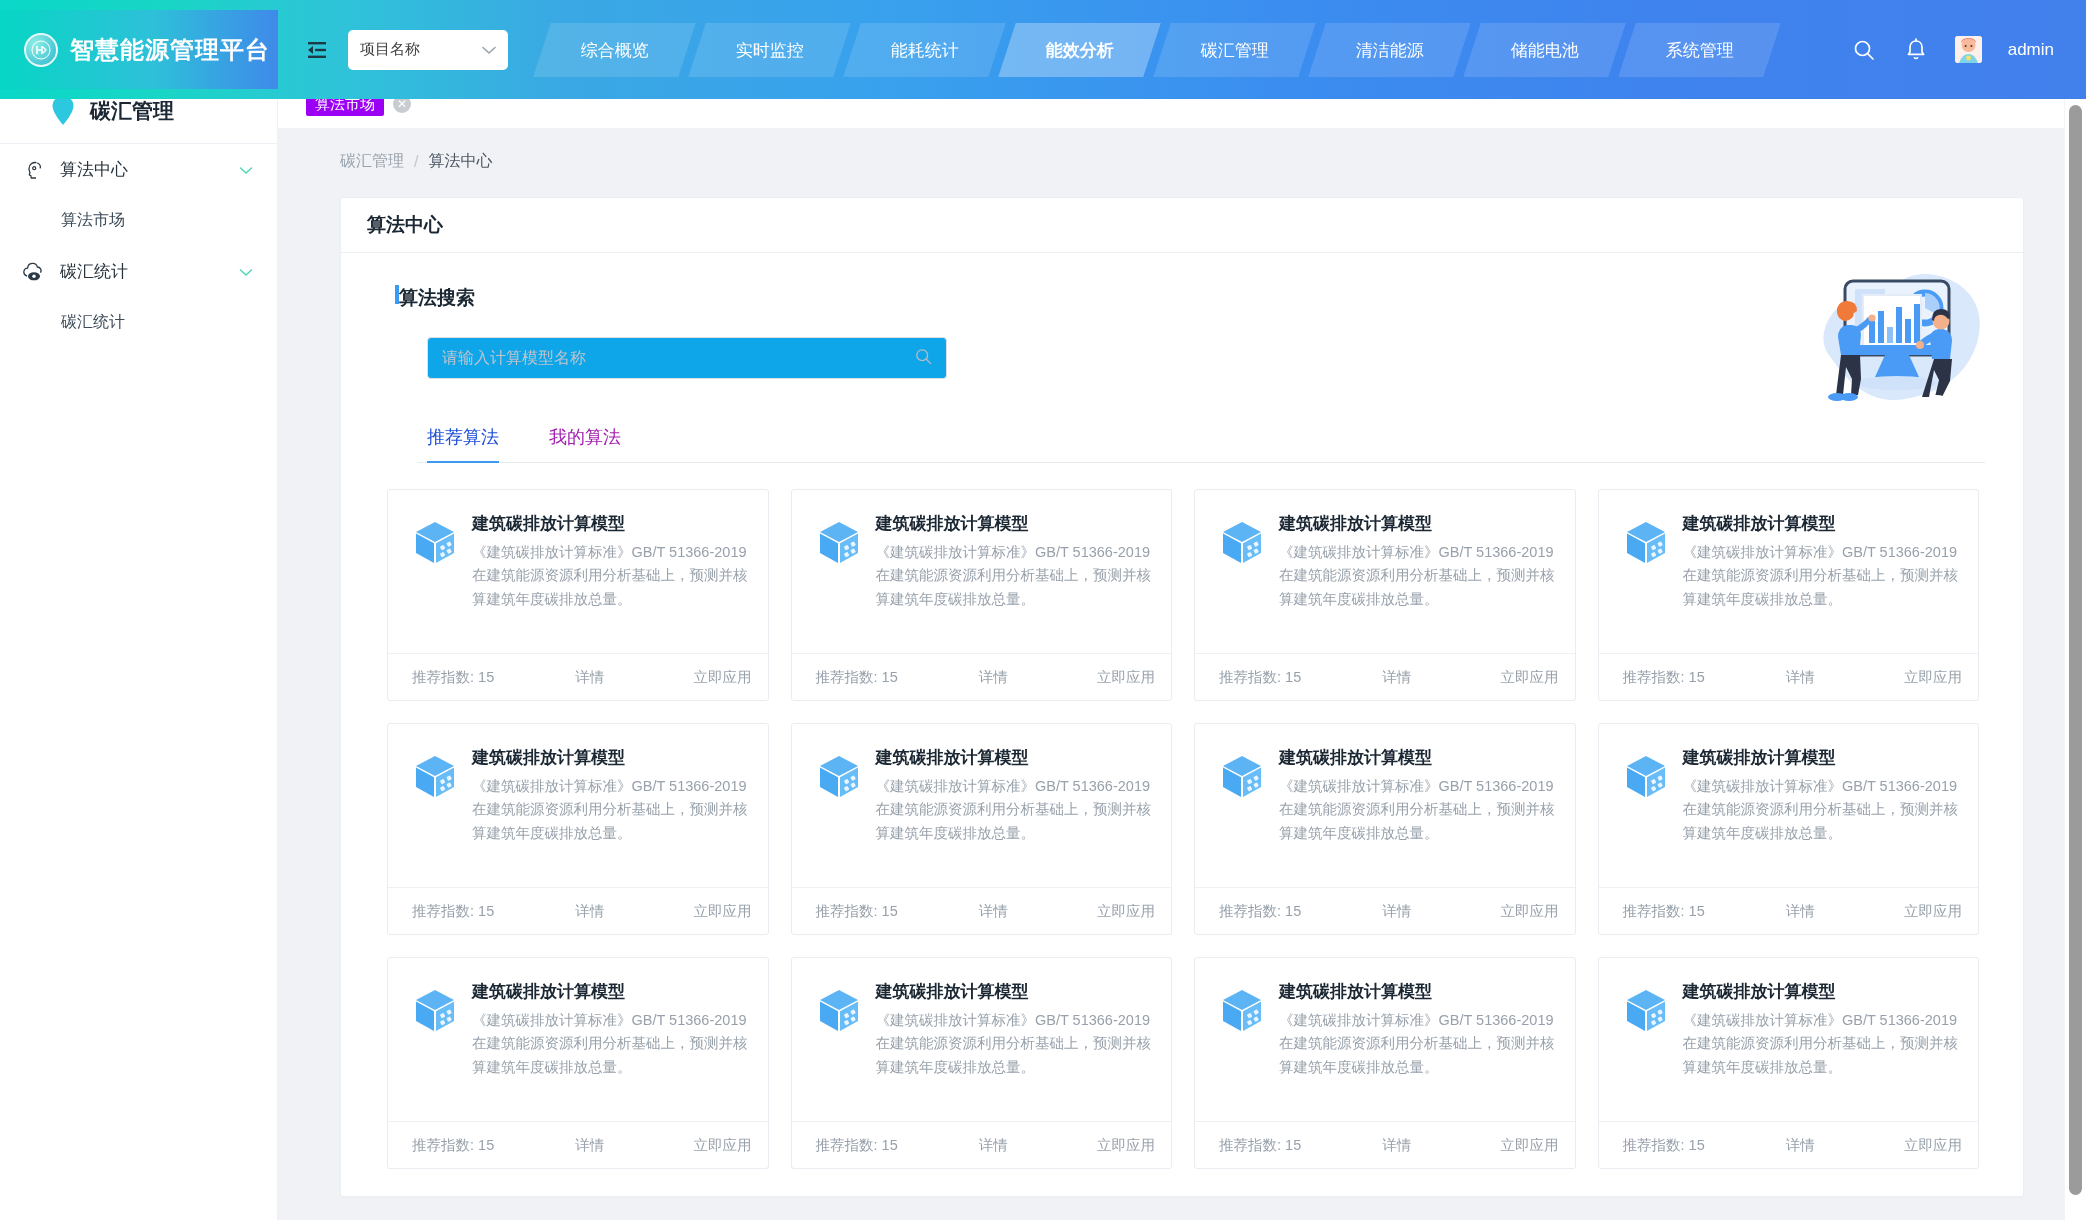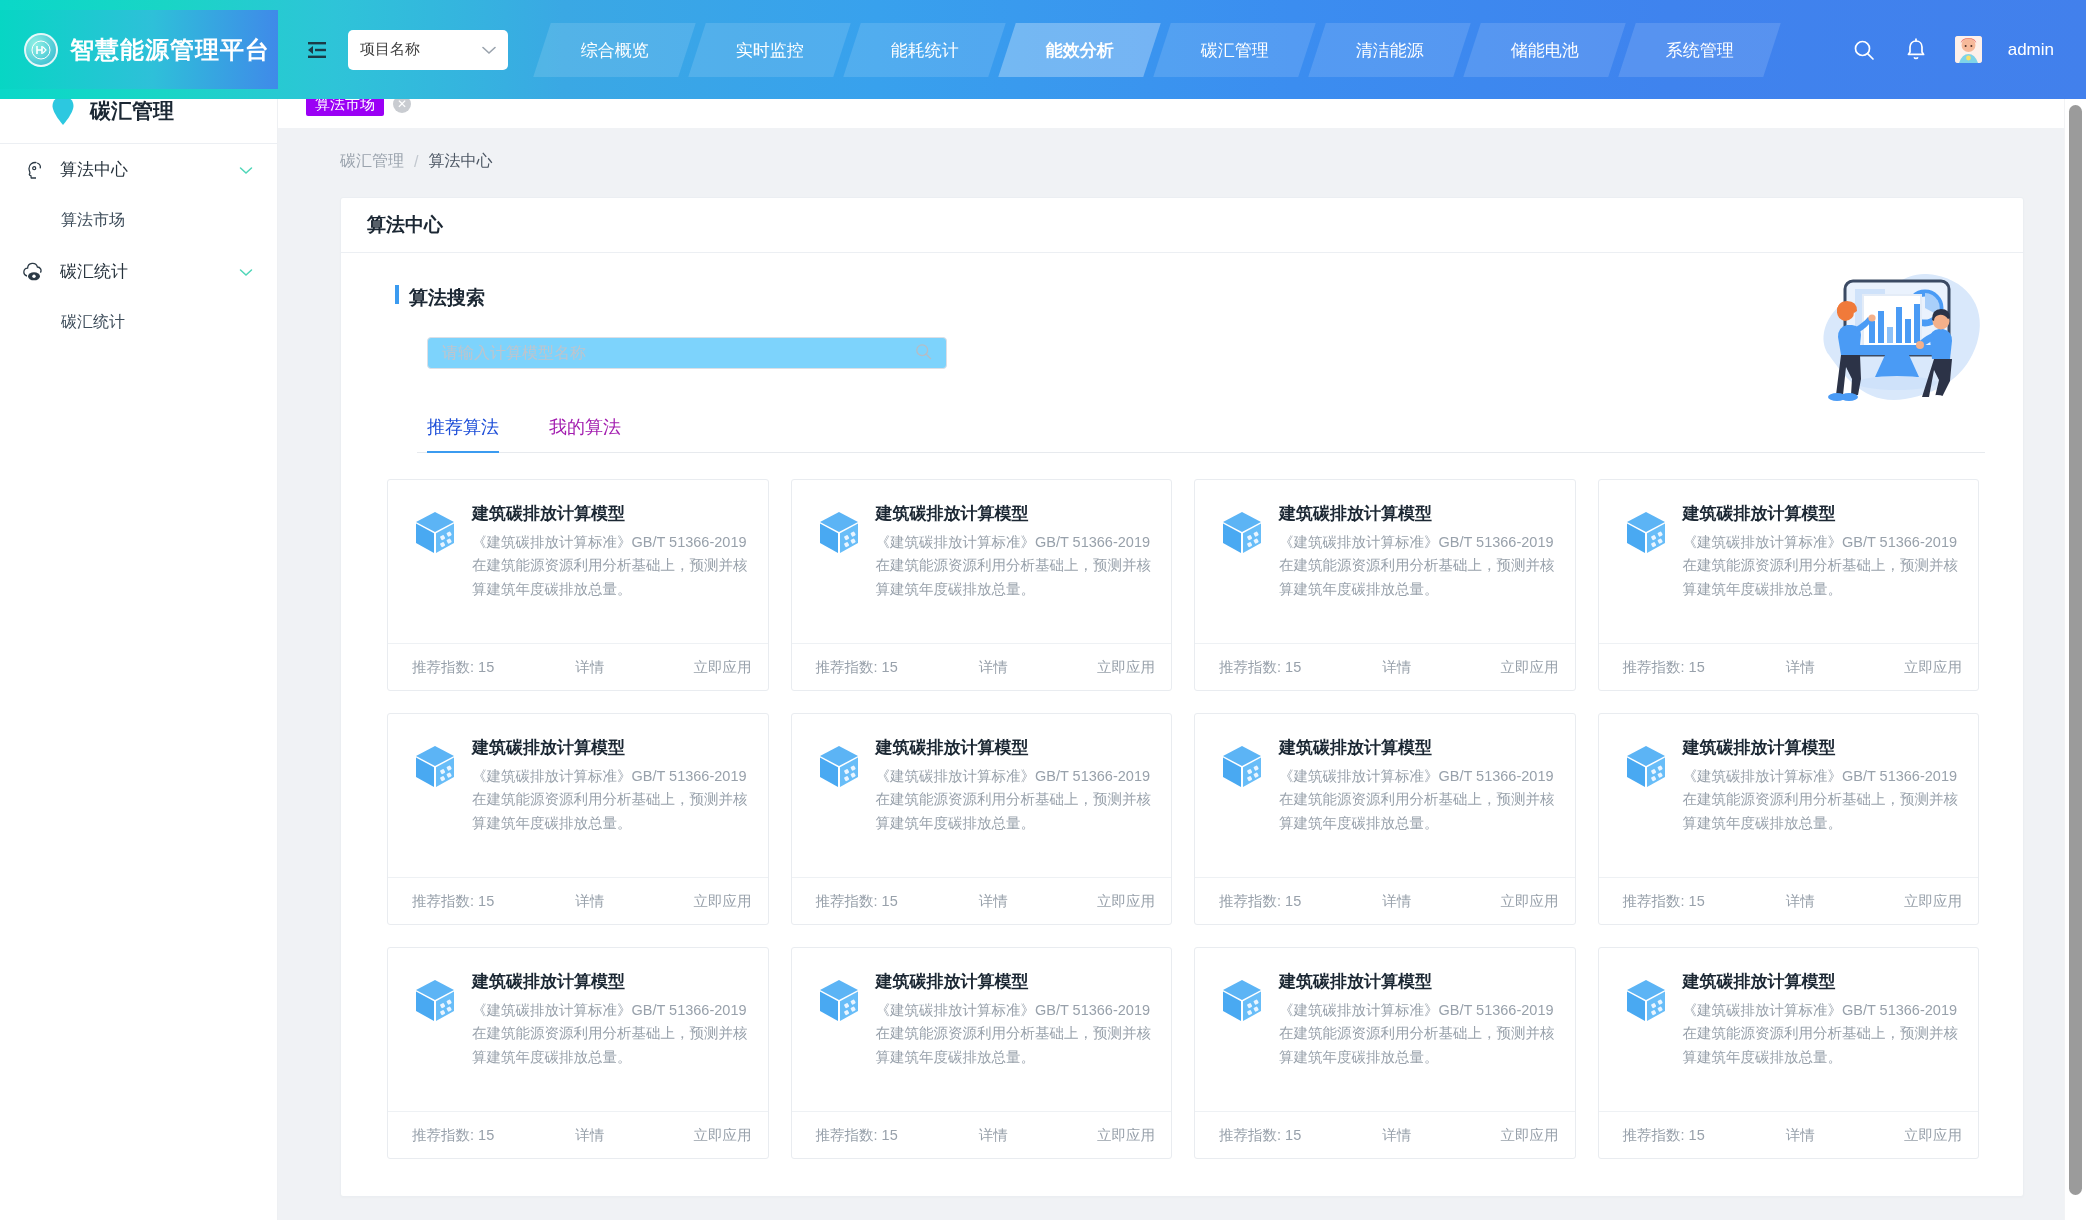--- a/index.html
+++ b/index.html
@@ -138,36 +138,36 @@
     box-shadow: 0 1px 2px rgba(0,0,0,.02);
   }
   .panel-head {
     height:55px; display:flex; align-items:center; padding-left:26px;
     border-bottom:1px solid #eceff3;
     font-size:19px; font-weight:bold; color:#1b2733;
   }
   .panel-body { padding: 32px 38px 20px 38px; position:relative; }
 
   .sec-title {
-    display:flex; align-items:flex-start; gap:10px;
+    display:flex; align-items:flex-start; 
     font-size:19px; font-weight:bold; color:#1b2733;
     margin-left: 16px;
   }
   .sec-bar { width:4px; height:19px; background:#3b9bf0; display:block; }
 
   .sec-desc {
     margin: 38px 0 0 48px;
     font-size:16px; color:#4a5563;
   }
   .search-wrap {
     margin: 26px 0 0 48px;
-    width: 520px; height:32px;
+    width: 520px; height:42px;
     border:1px solid #dcdfe6; border-radius:4px;
     display:flex; align-items:center; padding: 0 14px;
-    background:#7dd3fc;
+    background:#0ea5e9;
   }
   .search-wrap input {
     flex:1; border:0; outline:none; font-size:16px; color:#333;
     font-family: "Liberation Sans", "DejaVu Sans", sans-serif;
     background:transparent;
   }
   .search-wrap input::placeholder { color:#bfc4cc; }
 
   .illus {
     position:absolute; right:30px; top:10px;

